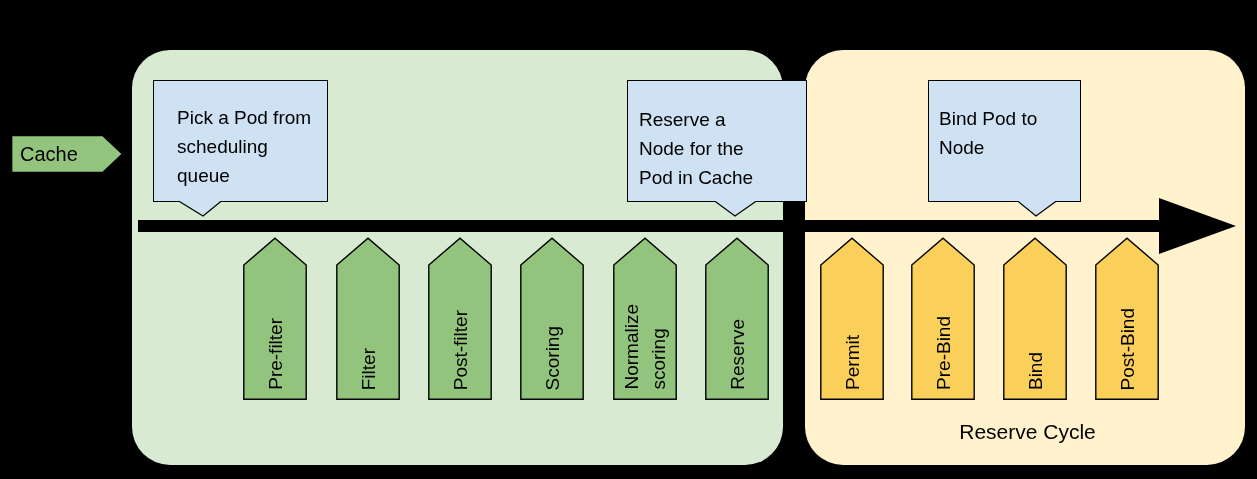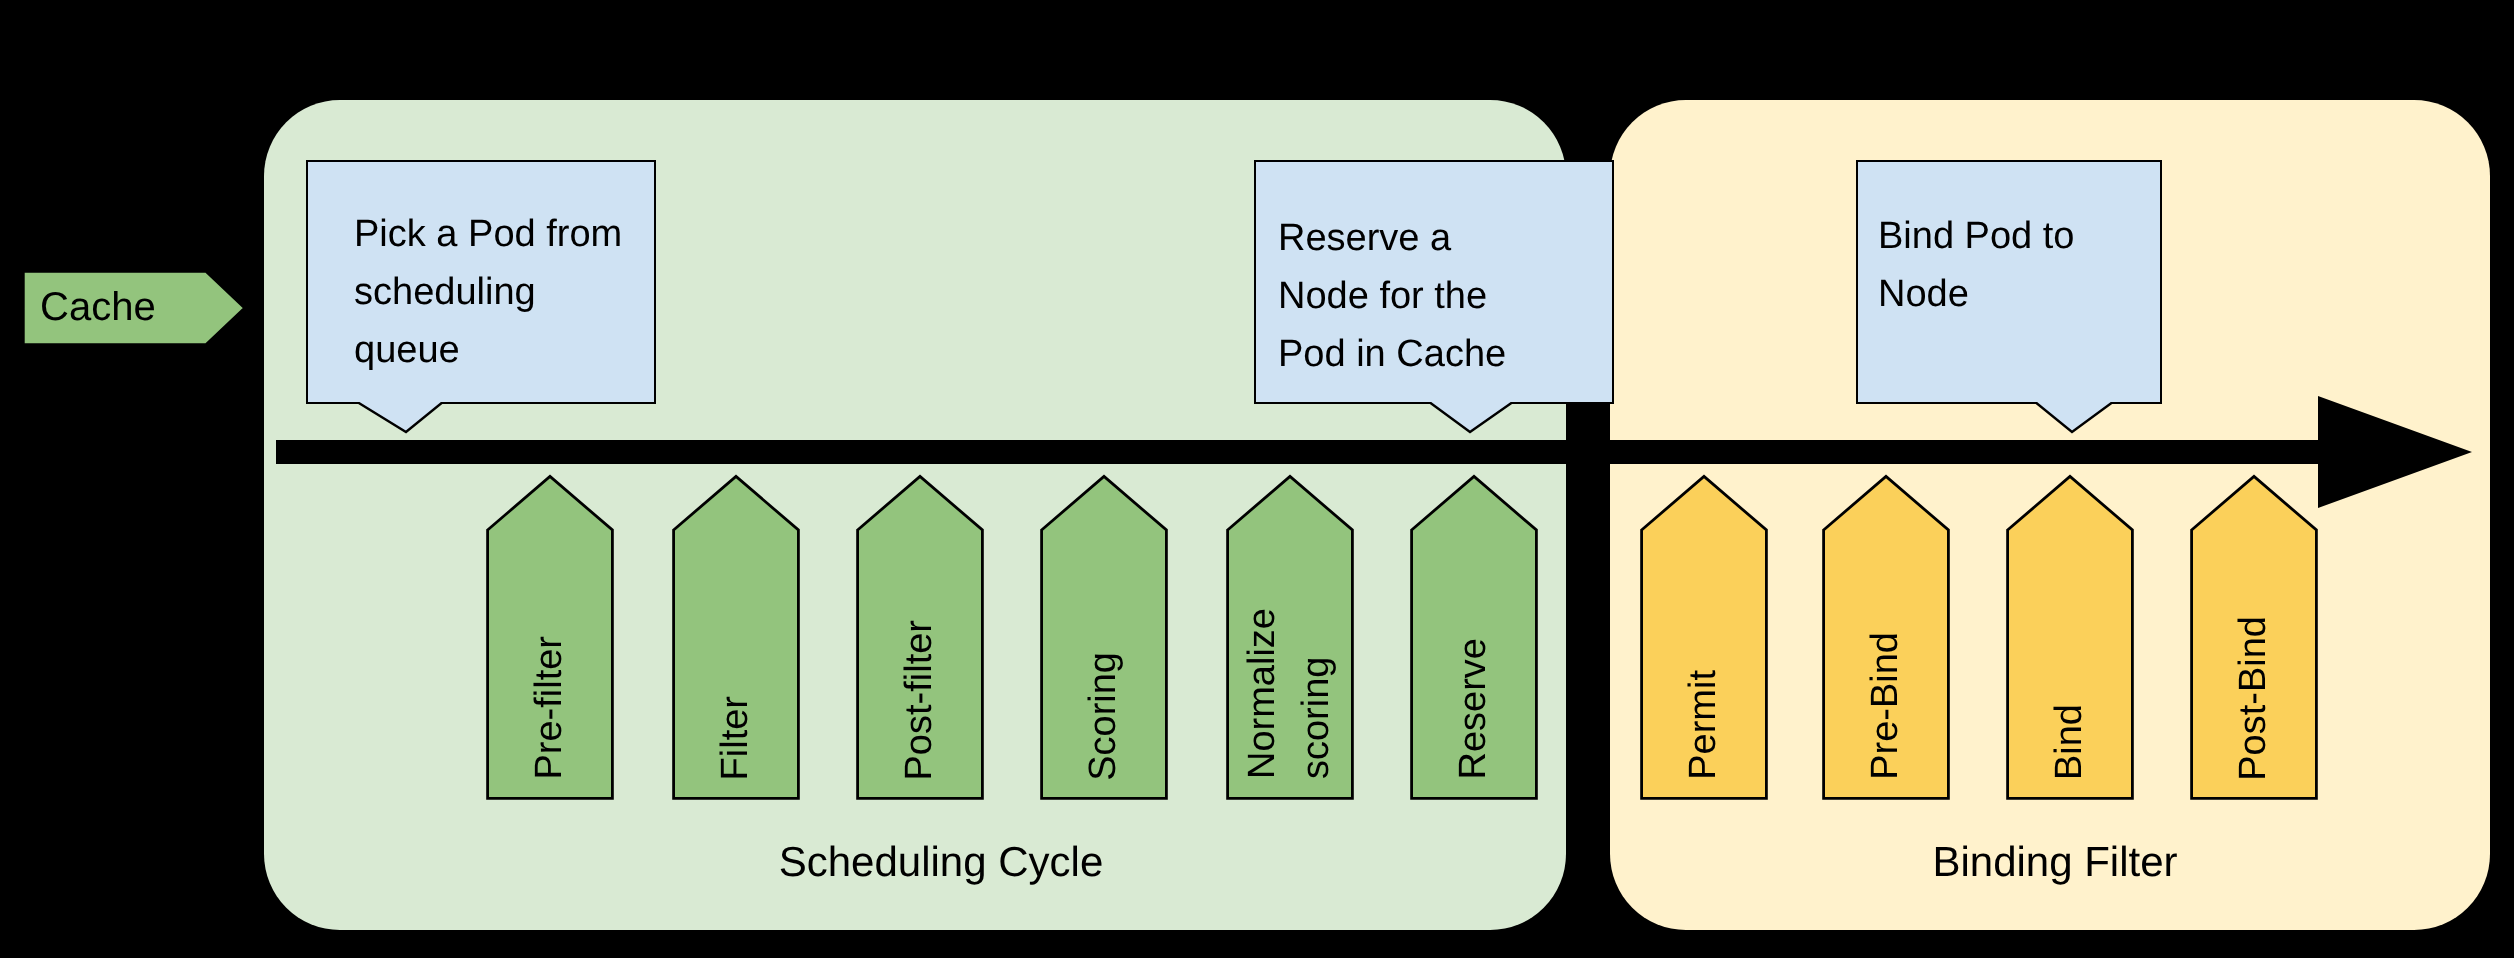--- a/index.html
+++ b/index.html
@@ -45,22 +45,21 @@
   .tail.t3{left:1017px;}
 </style>
 </head>
 <body>
 
 <div class="canvas">
 
   <div class="panel green"></div>
   <div class="panel yellow"></div>
 
-  <div class="cycle-title sched">Scheduling Cycle</div>
-  <div class="cycle-title bind">Binding Filter</div>
+  <div class="cycle-title bind">Reserve Cycle</div>
 
   <div class="stage" style="left:243px">
     <svg width="64" height="163" viewBox="0 0 64 163">
         <polygon points="0.8,28 32,1.2 63.2,28 63.2,162.2 0.8,162.2" style="fill:var(--green-arrow);stroke:#000;stroke-width:1.4"></polygon>
       </svg>
     <span class="stage-label">Pre-filter</span>
   </div>
   <div class="stage" style="left:336px">
     <svg width="64" height="163" viewBox="0 0 64 163">
         <polygon points="0.8,28 32,1.2 63.2,28 63.2,162.2 0.8,162.2" style="fill:var(--green-arrow);stroke:#000;stroke-width:1.4"></polygon>

